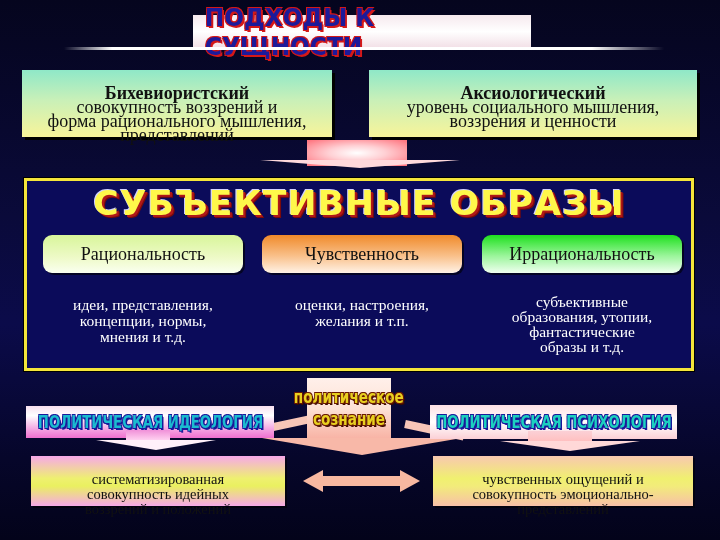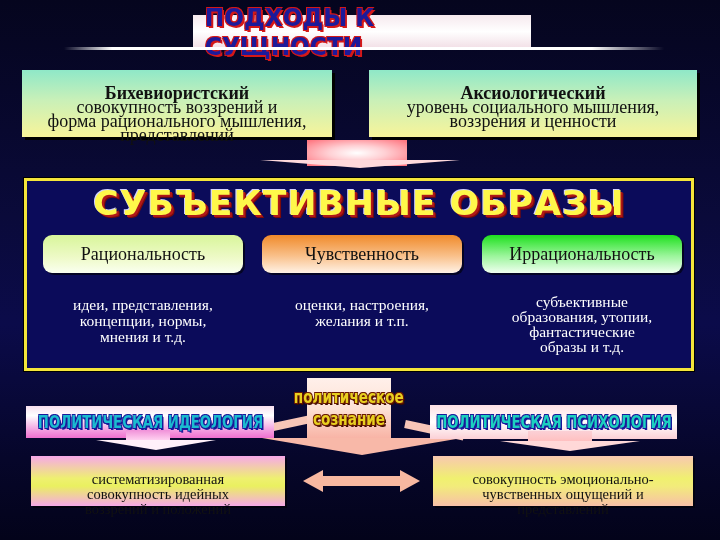--- a/index.html
+++ b/index.html
@@ -258,22 +258,22 @@
 <div class="abs arrow-head-left"></div>
 <div class="abs arrow-stem-right"></div>
 <div class="abs arrow-head-right"></div>
 
 <div class="abs result result-left">
   <div>систематизированная</div>
   <div>совокупность идейных</div>
   <div>воззрений и положений</div>
 </div>
 <div class="abs result result-right">
+  <div>чувственных ощущений и</div>
   <div>совокупность эмоционально-</div>
-  <div>чувственных ощущений и</div>
   <div>представлений</div>
 </div>
 
 <div class="abs dbl-shaft"></div>
 <div class="abs dbl-left"></div>
 <div class="abs dbl-right"></div>
 
 <div class="abs page-num">
   <span>165</span>
 </div>

